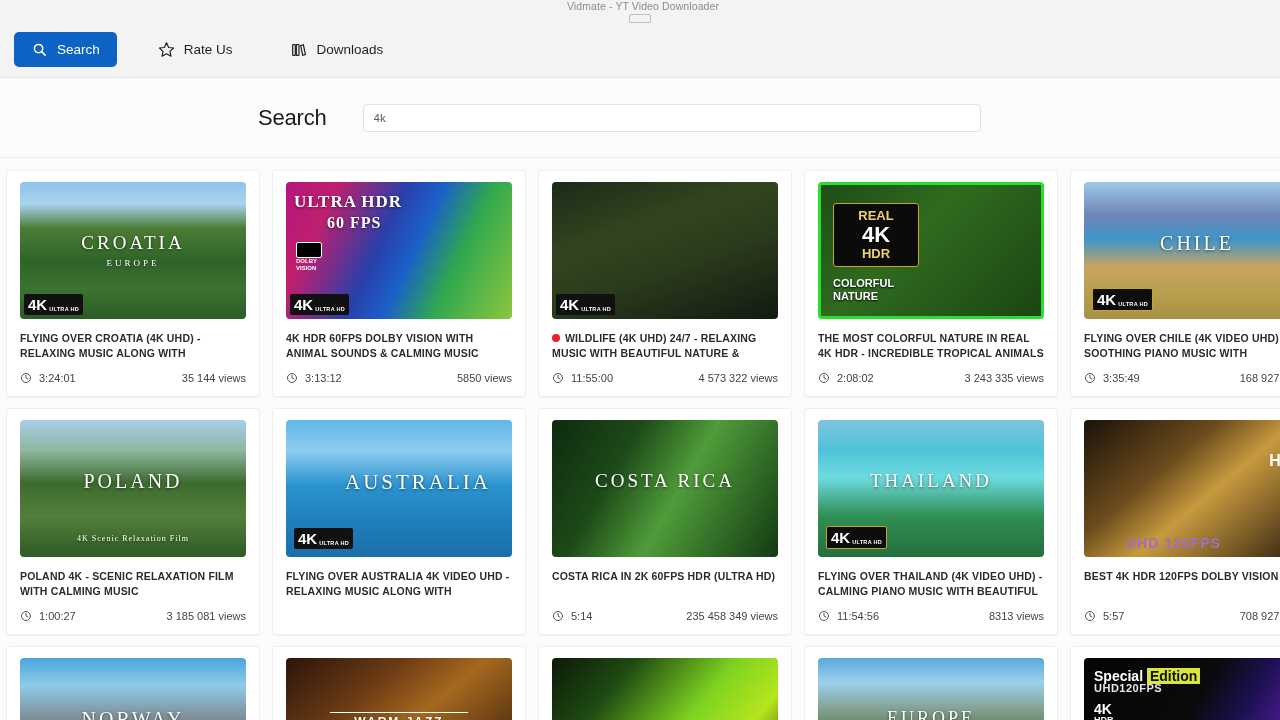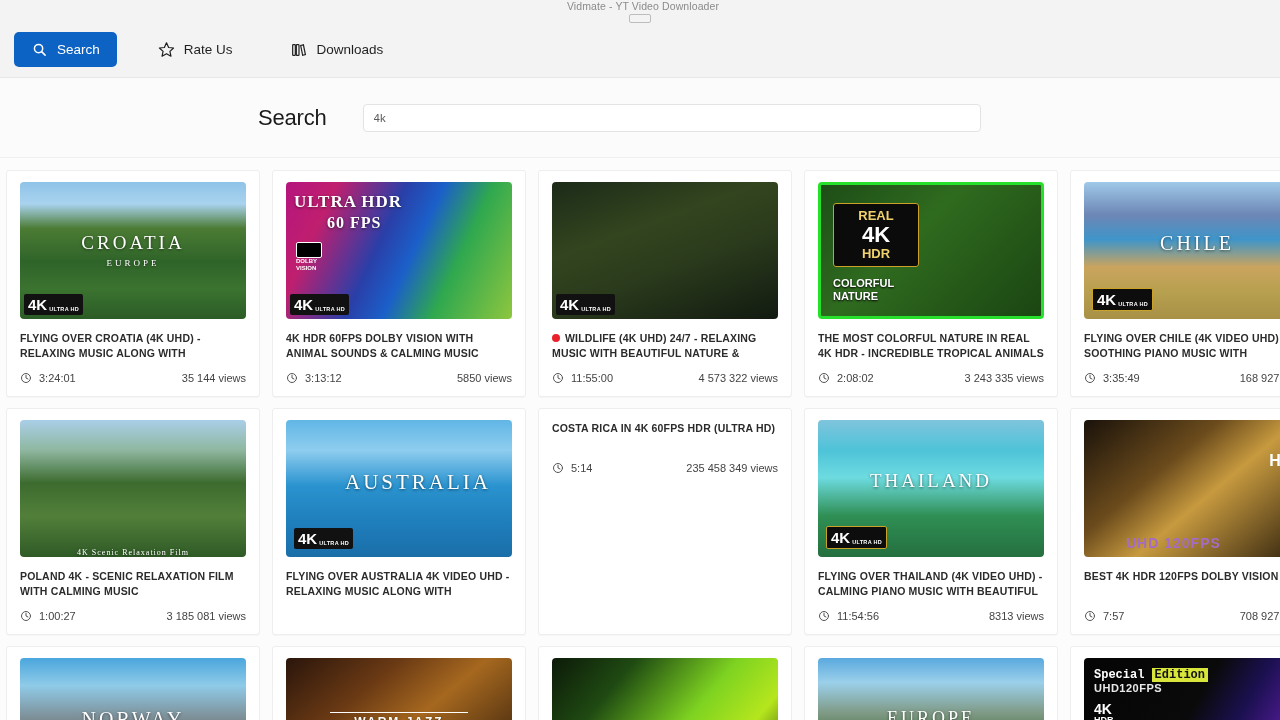--- a/index.html
+++ b/index.html
@@ -354,21 +354,22 @@
               <polyline points="12,6.5 12,12 16,14"></polyline>
            </svg>
            <span>3:35:49</span>
          </div>
          <span>168 927 views</span>
        </div>
   </div>
       <div class="card">
     <div class="thumb-pad">
       <div class="thumb" style="background:linear-gradient(180deg,#a9cfe8 0%,#8fb7a0 22%,#3c6b2e 46%,#52803a 70%,#2f5a26 100%);">
-            <div class="big-label" style="bottom:0;top:auto;font-size:8px;letter-spacing:1px;">4K Scenic Relaxation Film</div>
+        <div class="big-label" style="top:50px;font-size:20px;">POLAND</div>
+            <div class="big-label" style="bottom:14px;top:auto;font-size:8px;letter-spacing:1px;">4K Scenic Relaxation Film</div>
       </div>
     </div>
     <div class="card-body">
       <div class="card-title">POLAND 4K - SCENIC RELAXATION FILM WITH CALMING MUSIC</div>
     </div>
     <div class="card-meta">
          <div class="meta-left">
            <svg class="clock" viewBox="0 0 24 24" fill="none" stroke="#555" stroke-width="2" stroke-linecap="round">
              <circle cx="12" cy="12" r="9"></circle>
               <polyline points="12,6.5 12,12 16,14"></polyline>
@@ -386,22 +387,27 @@
         <span>4K</span>
               <small>ULTRA HD</small>
             </div>
       </div>
     </div>
     <div class="card-body">
       <div class="card-title">FLYING OVER AUSTRALIA 4K VIDEO UHD - RELAXING MUSIC ALONG WITH BEAUTIFUL NATURE VIDEOS</div>
     </div>
   </div>
       <div class="card">
-    <div class="card-body">
-      <div class="card-title">COSTA RICA IN 4K 60FPS HDR (ULTRA HD)</div>
+    <div class="thumb-pad">
+      <div class="thumb" style="background:linear-gradient(120deg,#0e2a10 0%,#1d4a18 30%,#4f9c3a 55%,#123a12 100%);">
+        <div class="big-label" style="top:50px;font-size:19px;">COSTA RICA</div>
+      </div>
+    </div>
+    <div class="card-body">
+      <div class="card-title">COSTA RICA IN 2K 60FPS HDR (ULTRA HD)</div>
     </div>
     <div class="card-meta">
          <div class="meta-left">
            <svg class="clock" viewBox="0 0 24 24" fill="none" stroke="#555" stroke-width="2" stroke-linecap="round">
              <circle cx="12" cy="12" r="9"></circle>
               <polyline points="12,6.5 12,12 16,14"></polyline>
            </svg>
            <span>5:14</span>
          </div>
          <span>235 458 349 views</span>
@@ -441,21 +447,21 @@
     </div>
     <div class="card-body">
       <div class="card-title">BEST 4K HDR 120FPS DOLBY VISION</div>
     </div>
     <div class="card-meta">
          <div class="meta-left">
            <svg class="clock" viewBox="0 0 24 24" fill="none" stroke="#555" stroke-width="2" stroke-linecap="round">
              <circle cx="12" cy="12" r="9"></circle>
               <polyline points="12,6.5 12,12 16,14"></polyline>
            </svg>
-           <span>7:57</span>
+           <span>5:57</span>
          </div>
          <span>708 927 views</span>
        </div>
   </div>
       <div class="card">
     <div class="thumb-pad">
       <div class="thumb" style="background:linear-gradient(180deg,#4aa6dd 0%,#8fcbe8 20%,#7d8e96 44%,#4f6b60 68%,#2f5a74 100%);">
         <div class="big-label" style="top:50px;font-size:20px;">NORWAY</div>
       </div>
     </div>
@@ -482,21 +488,21 @@
     <div class="thumb-pad">
       <div class="thumb" style="background:linear-gradient(180deg,#5aa9de 0%,#9bd0ea 18%,#7f9a86 40%,#3f6b3a 62%,#2f5f6e 100%);">
         <div class="big-label" style="top:50px;font-size:18px;">EUROPE</div>
       </div>
     </div>
 
   </div>
       <div class="card">
     <div class="thumb-pad">
       <div class="thumb" style="background:linear-gradient(120deg,#050505 0%,#0a0a0a 45%,#1b1050 62%,#4b1a8e 78%,#0a0510 100%);">
-        <div style="position:absolute;left:10px;top:10px;color:#fff;font-size:12px;font-weight:bold;font-family:Liberation Mono, monospace;">Special <span style="background:#d8e53a;color:#111;padding:0 3px;">Edition</span></div>
+        <div style="position:absolute;left:10px;top:10px;color:#fff;font-size:14px;font-weight:bold;">Special <span style="background:#d8e53a;color:#111;padding:0 3px;">Edition</span></div>
         <div style="position:absolute;left:10px;top:24px;color:#e8e8e8;font-size:11px;font-weight:bold;letter-spacing:.5px;">UHD120FPS</div>
         <div style="position:absolute;left:10px;top:44px;color:#fff;font-weight:bold;font-size:14px;line-height:1;">4K<div style="font-size:9px;">HDR</div></div>
 
       </div>
     </div>
 
   </div>
     </div>
 </div>
 

